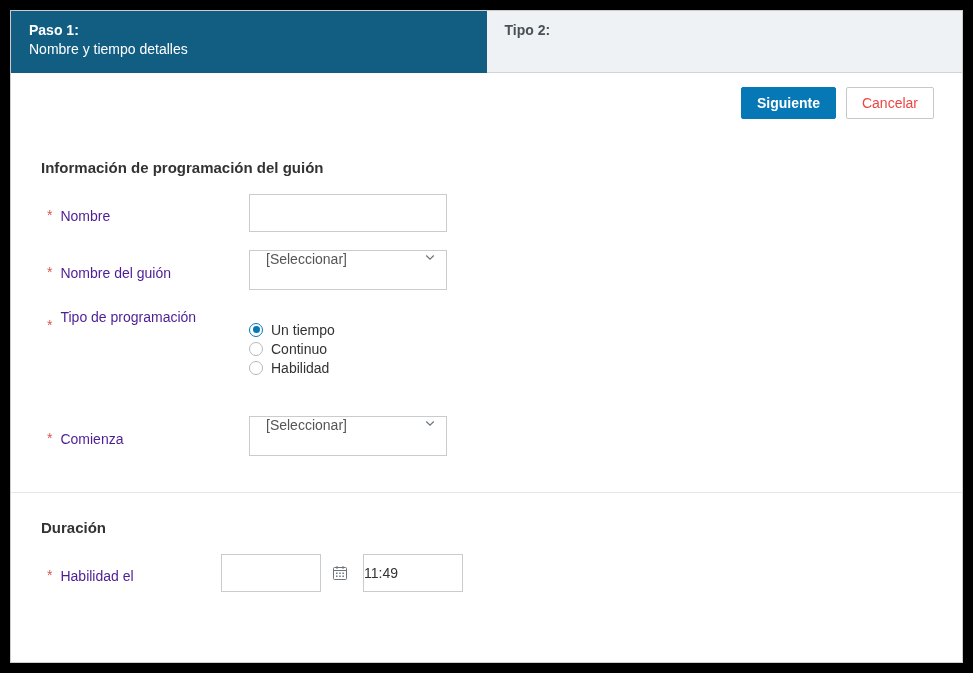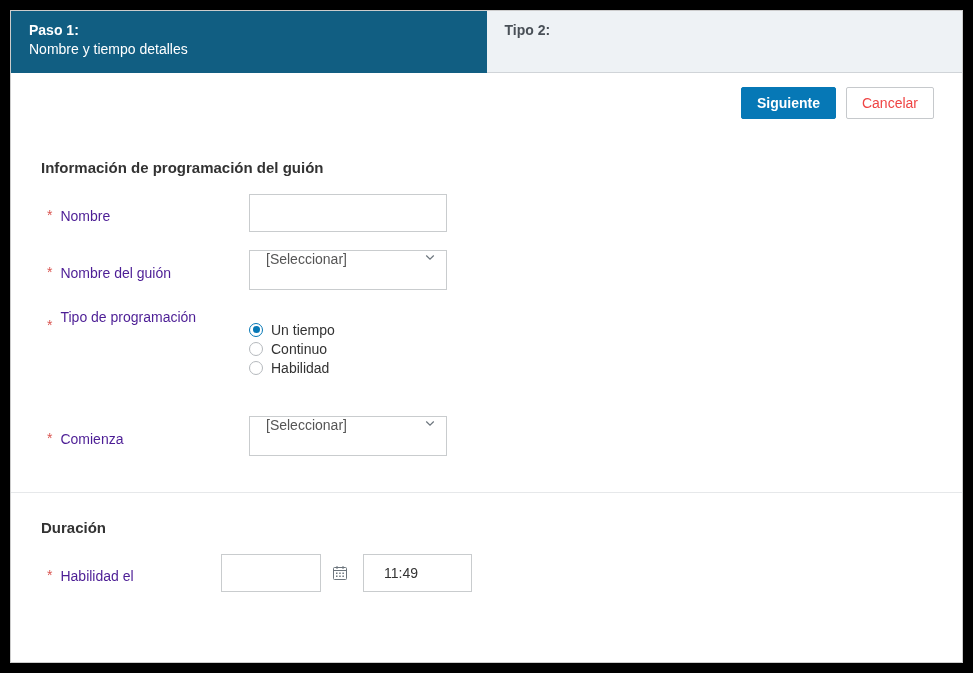--- a/index.html
+++ b/index.html
@@ -180,23 +180,23 @@
   .cal-btn {
     width: 22px; height: 22px;
     display: inline-flex;
     align-items: center;
     justify-content: center;
     color: #6c757d;
     cursor: pointer;
     margin-right: 4px;
   }
   .time-input {
-    width: 109px;
+    width: 100px;
     height: 38px;
-    padding: 4px 20px;
+    padding: 4px 0;
   }
 </style>
 </head>
 <body>
 
 <div class="frame">
 
   <div class="steps">
     <div class="step active">
       <div class="step-title">Paso 1:</div>

